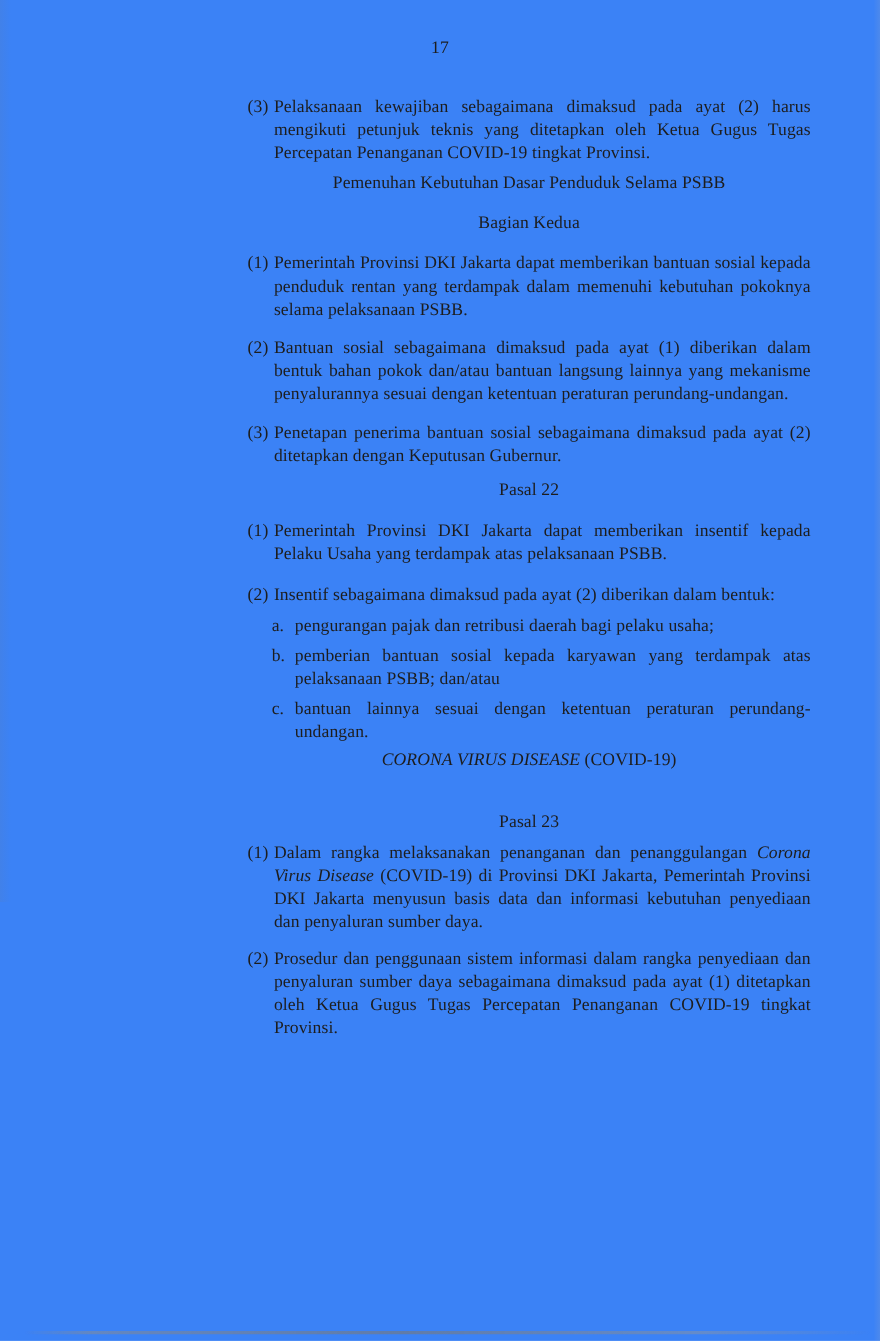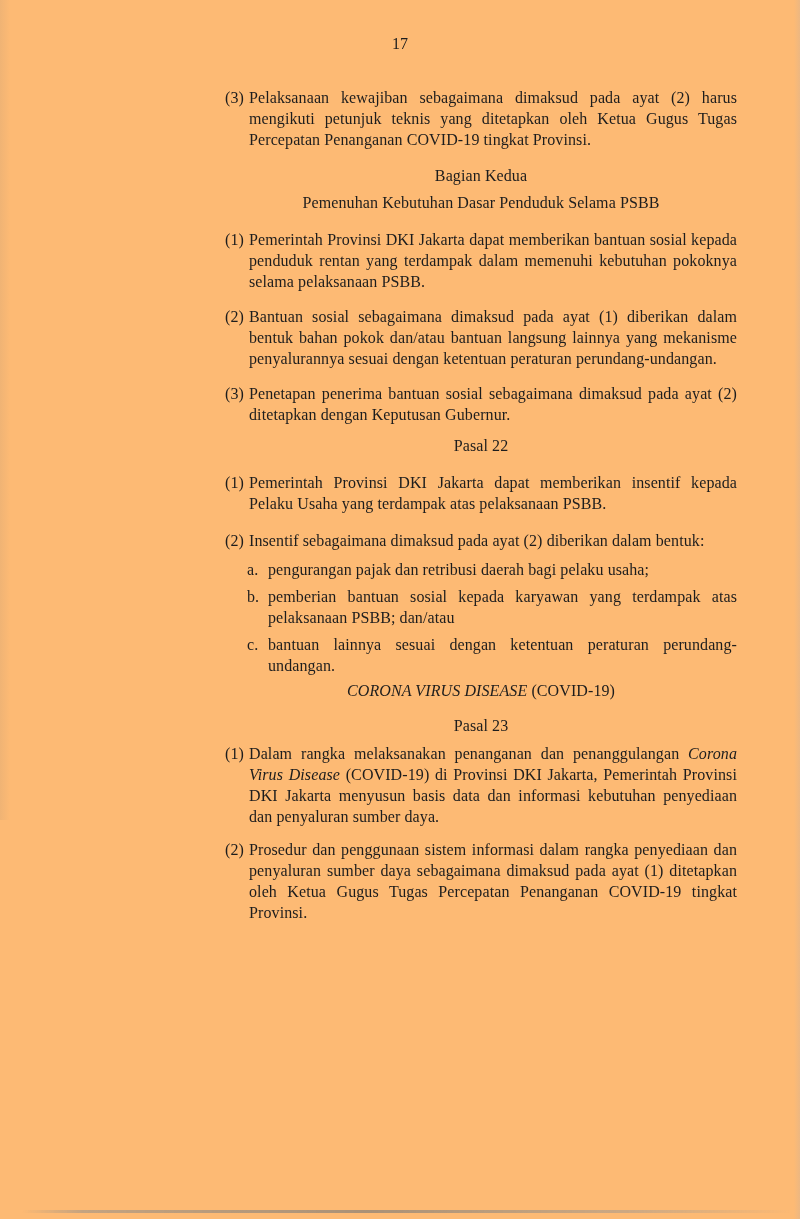--- a/index.html
+++ b/index.html
@@ -1,21 +1,21 @@
 <!DOCTYPE html>
 <html><head>
 <meta charset="utf-8">
 <style>
   html, body { margin: 0; padding: 0; background: #ffffff; }
   .page {
     position: relative;
     width: 800px;
     height: 1219px;
     margin: 0;
-    background: #fdba74;
+    background: #3b82f6;
     overflow: hidden;
     font-family: "Liberation Serif", serif;
     font-size: 16px;
     line-height: 21px;
     color: #1d1d1d;
     letter-spacing: 0.1px;
   }
   .pageno {
     padding-top: 33px;
     text-align: center;
@@ -59,22 +59,22 @@
 
   <div class="pageno">17</div>
 
   <div class="content">
 
     <div class="clause" style="margin-top:33px">
       <div class="num">(3)</div>
       <div class="body">Pelaksanaan kewajiban sebagaimana dimaksud pada ayat (2) harus mengikuti petunjuk teknis yang ditetapkan oleh Ketua Gugus Tugas Percepatan Penanganan COVID-19 tingkat Provinsi.</div>
     </div>
 
+    <div class="h" style="margin-top:6px">Pemenuhan Kebutuhan Dasar Penduduk Selama PSBB</div>
     <div class="h" style="margin-top:15px">Bagian Kedua</div>
-    <div class="h" style="margin-top:6px">Pemenuhan Kebutuhan Dasar Penduduk Selama PSBB</div>
 
 
     <div class="clause" style="margin-top:16px">
       <div class="num">(1)</div>
       <div class="body">Pemerintah Provinsi DKI Jakarta dapat memberikan bantuan sosial kepada penduduk rentan yang terdampak dalam memenuhi kebutuhan pokoknya selama pelaksanaan PSBB.</div>
     </div>
     <div class="clause" style="margin-top:14px">
       <div class="num">(2)</div>
       <div class="body">Bantuan sosial sebagaimana dimaksud pada ayat (1) diberikan dalam bentuk bahan pokok dan/atau bantuan langsung lainnya yang mekanisme penyalurannya sesuai dengan ketentuan peraturan perundang-undangan.</div>
     </div>
@@ -104,21 +104,21 @@
     </div>
     <div class="clause sub" style="margin-top:6px">
       <div class="num">c.</div>
       <div class="body">bantuan lainnya sesuai dengan ketentuan peraturan perundang-undangan.</div>
     </div>
 
     <div class="h" style="margin-top:4px">
       <div><em>CORONA VIRUS DISEASE</em><span> (COVID-19)</span></div>
     </div>
 
-    <div class="h" style="margin-top:14px">Pasal 23</div>
+    <div class="h" style="margin-top:36px">Pasal 23</div>
 
     <div class="clause" style="margin-top:7px">
       <div class="num">(1)</div>
       <div class="body"><span>Dalam rangka melaksanakan penanganan dan penanggulangan </span><em>Corona Virus Disease</em><span> (COVID-19) di Provinsi DKI Jakarta, Pemerintah Provinsi DKI Jakarta menyusun basis data dan informasi kebutuhan penyediaan dan penyaluran sumber daya.</span></div>
     </div>
     <div class="clause" style="margin-top:12px">
       <div class="num">(2)</div>
       <div class="body">Prosedur dan penggunaan sistem informasi dalam rangka penyediaan dan penyaluran sumber daya sebagaimana dimaksud pada ayat (1) ditetapkan oleh Ketua Gugus Tugas Percepatan Penanganan COVID-19 tingkat Provinsi.</div>
     </div>
 

